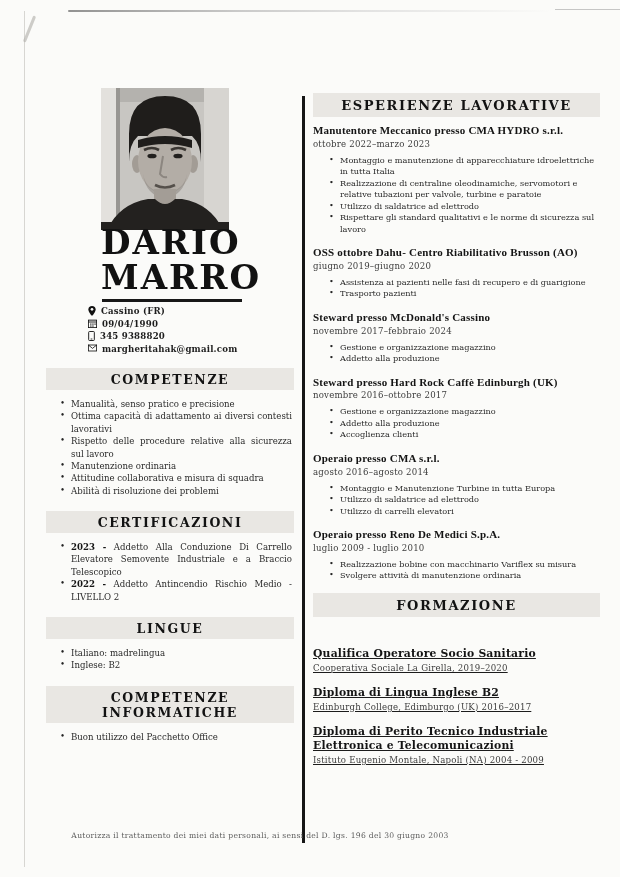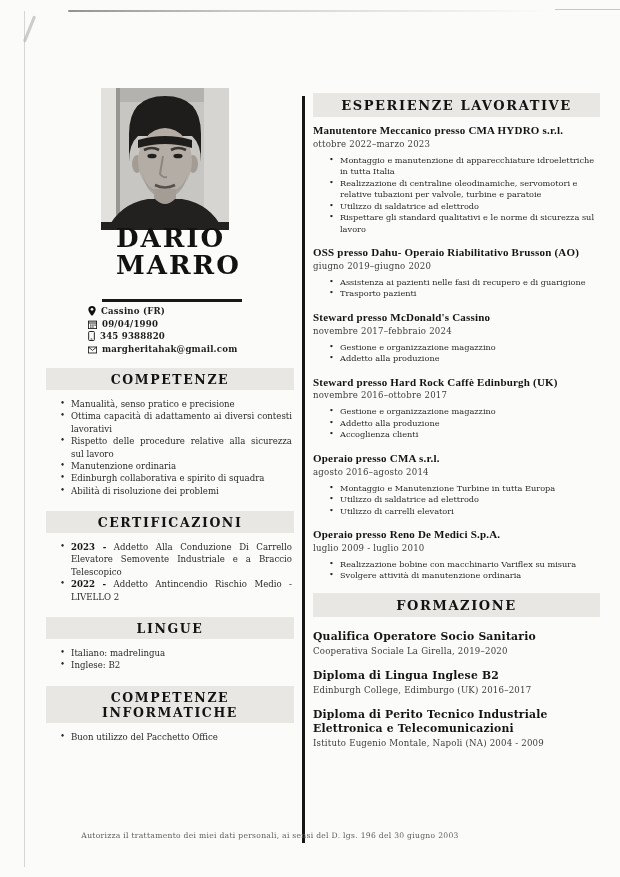--- a/index.html
+++ b/index.html
@@ -11,25 +11,25 @@
   }
   
   .scan-top-line{position:absolute;left:68px;top:10px;width:484px;height:2px;
     background:linear-gradient(90deg,#6f6f6f,#b9b9b9 35%,#d9d9d9 60%,rgba(0,0,0,0) 100%);opacity:.75;border-radius:2px;}
   .scan-top-line2{position:absolute;left:555px;top:9px;width:65px;height:1px;background:#9a9a9a;opacity:.55;}
   .scan-left-line{position:absolute;left:24px;top:11px;width:1px;height:856px;background:#d7d6d2;}
   .scan-smudge{position:absolute;left:28px;top:15px;width:3px;height:28px;background:#b3b2ae;opacity:.65;transform:rotate(22deg);border-radius:2px;}
   
   .photo{position:absolute;left:101px;top:88px;width:128px;height:142px;display:block;}
   
-  .name{position:absolute;left:116px;top:225px;font-weight:bold;font-size:26px;line-height:1.04;letter-spacing:2px;color:#121212;}
+  .name{position:absolute;left:101px;top:225px;font-weight:bold;font-size:34px;line-height:1.04;letter-spacing:2px;color:#121212;}
   .name-rule{position:absolute;left:102px;top:299px;width:140px;height:3px;background:#181818;}
   
   .contacts{position:absolute;left:88px;top:306px;width:210px;}
-  .contact-row{display:flex;align-items:flex-end;gap:5px;margin-bottom:2.5px;font-size:8.6px;font-weight:bold;color:#1d1d1d;letter-spacing:0.2px;}
+  .contact-row{display:flex;align-items:flex-start;gap:5px;margin-bottom:2.5px;font-size:8.6px;font-weight:bold;color:#1d1d1d;letter-spacing:0.2px;}
   .contact-row svg{flex:0 0 auto;display:block;}
   
   .left-col{position:absolute;left:46px;top:368px;width:248px;}
   .main-col{position:absolute;left:313px;top:93px;width:287px;}
   .divider{position:absolute;left:302px;top:96px;width:3px;height:747px;background:#161616;}
   
   .bar{background:#e9e7e3;text-align:center;font-weight:bold;font-size:12.5px;letter-spacing:1.6px;padding:4px 12px 3px;color:#121212;}
   .main-col .bar{font-size:13px;padding:5px 0 4px;text-align:center;}
   
   ul.blist{list-style:none;margin:8px 0 14px;padding:0 2px 0 14px;}
@@ -39,26 +39,26 @@
   .lingue-list li, .info-list li{text-align:left;}
   
   .jobs{margin-top:7px;}
   .job{margin-bottom:11px;}
   .job-title{font-size:11px;font-weight:bold;letter-spacing:0.2px;color:#141414;line-height:1.25;font-family:Liberation Serif, serif;}
   .job-dates{font-size:8.6px;color:#3c3c3c;margin-top:1px;letter-spacing:0.2px;}
   .job ul.blist{margin:6px 0 0;padding-left:16px;}
   .job ul.blist li{font-size:8.2px;line-height:1.4;text-align:left;}
   
   .formazione-bar{margin-top:6px;}
-  .edu-list{margin-top:13px;}
+  .edu-list{margin-top:30px;text-decoration:underline;}
   .edu{margin-bottom:13px;}
   .edu-title{font-size:10.8px;font-weight:bold;color:#141414;line-height:1.3;max-width:252px;letter-spacing:0.2px;}
   .edu-detail{font-size:8.6px;color:#3c3c3c;margin-top:2px;letter-spacing:0.2px;}
   
-  .footer{position:absolute;left:0;top:831px;width:520px;text-align:center;font-size:7.6px;color:#5d5d5d;letter-spacing:0.3px;margin-left:10px;}
+  .footer{position:absolute;left:0;top:831px;width:520px;text-align:center;font-size:7.6px;color:#5d5d5d;letter-spacing:0.3px;}
 </style>
 </head>
 <body>
 
 <div class="scan-top-line"></div>
 <div class="scan-top-line2"></div>
 <div class="scan-left-line"></div>
 <div class="scan-smudge"></div>
 
 <svg class="photo" viewBox="0 0 128 142" xmlns="http://www.w3.org/2000/svg">
@@ -130,21 +130,21 @@
 
 <div class="left-col">
 
   <div class="bar">COMPETENZE</div>
   <ul class="blist">
 
   <li>Manualità, senso pratico e precisione</li>
       <li>Ottima capacità di adattamento ai diversi contesti lavorativi</li>
       <li>Rispetto delle procedure relative alla sicurezza sul lavoro</li>
       <li>Manutenzione ordinaria</li>
-      <li>Edinburgh collaborativa e spirito di squadra</li>
+      <li>Attitudine collaborativa e misura di squadra</li>
       <li>Abilità di risoluzione dei problemi</li>
     </ul>
 
   <div class="bar">CERTIFICAZIONI</div>
   <ul class="blist">
 
   <li><b>2023 -</b><span> Addetto Alla Conduzione Di Carrello Elevatore Semovente Industriale e a Braccio Telescopico</span></li>
       <li><b>2022 -</b><span> Addetto Antincendio Rischio Medio - LIVELLO 2</span></li>
     </ul>
 
@@ -175,21 +175,21 @@
         <ul class="blist">
 
         <li>Montaggio e manutenzione di apparecchiature idroelettriche in tutta Italia</li>
           <li>Realizzazione di centraline oleodinamiche, servomotori e relative tubazioni per valvole, turbine e paratoie</li>
           <li>Utilizzo di saldatrice ad elettrodo</li>
           <li>Rispettare gli standard qualitativi e le norme di sicurezza sul lavoro</li>
         </ul>
       </div>
 
       <div class="job">
-        <div class="job-title">OSS presso Dahu- Operaio Riabilitativo Brusson (AO)</div>
+        <div class="job-title">OSS ottobre Dahu- Centro Riabilitativo Brusson (AO)</div>
         <div class="job-dates">giugno 2019–giugno 2020</div>
         <ul class="blist">
 
         <li>Assistenza ai pazienti nelle fasi di recupero e di guarigione</li>
           <li>Trasporto pazienti</li>
         </ul>
       </div>
 
       <div class="job">
         <div class="job-title">Steward presso McDonald's Cassino</div>

